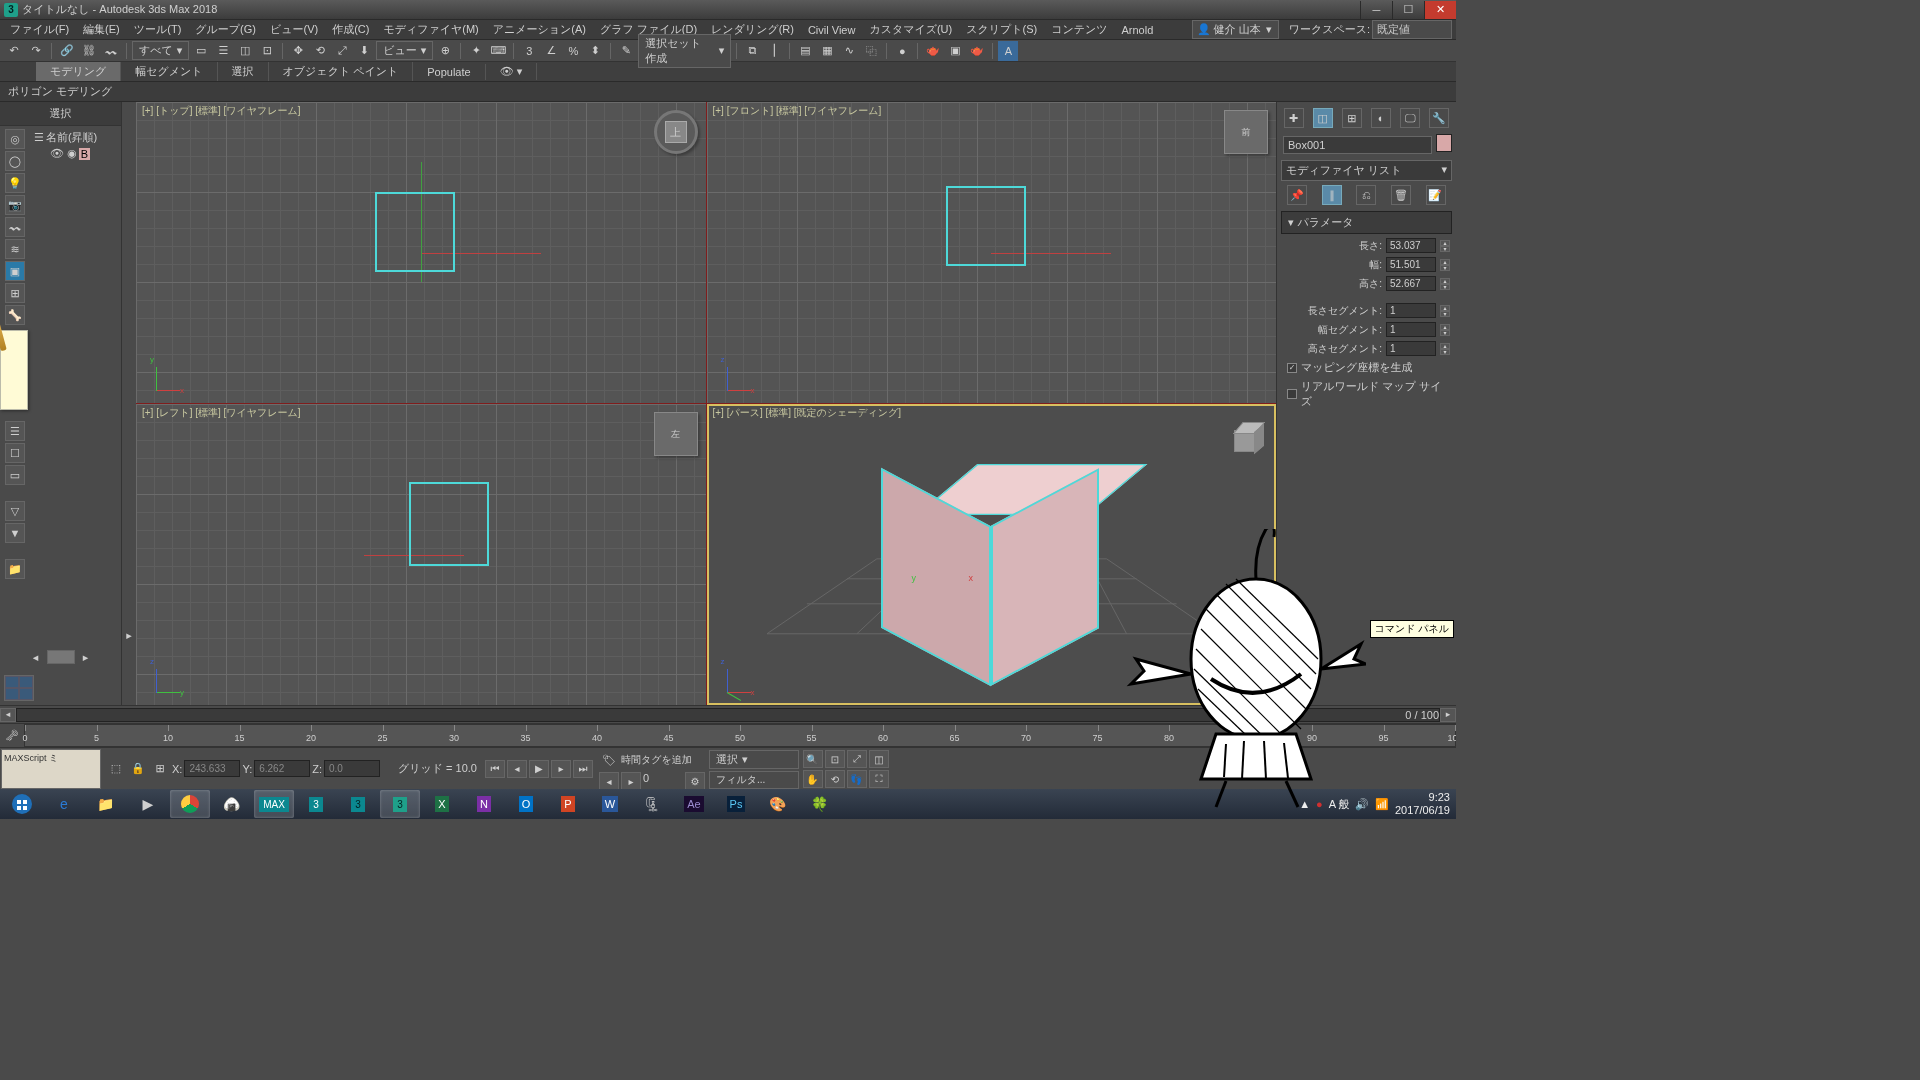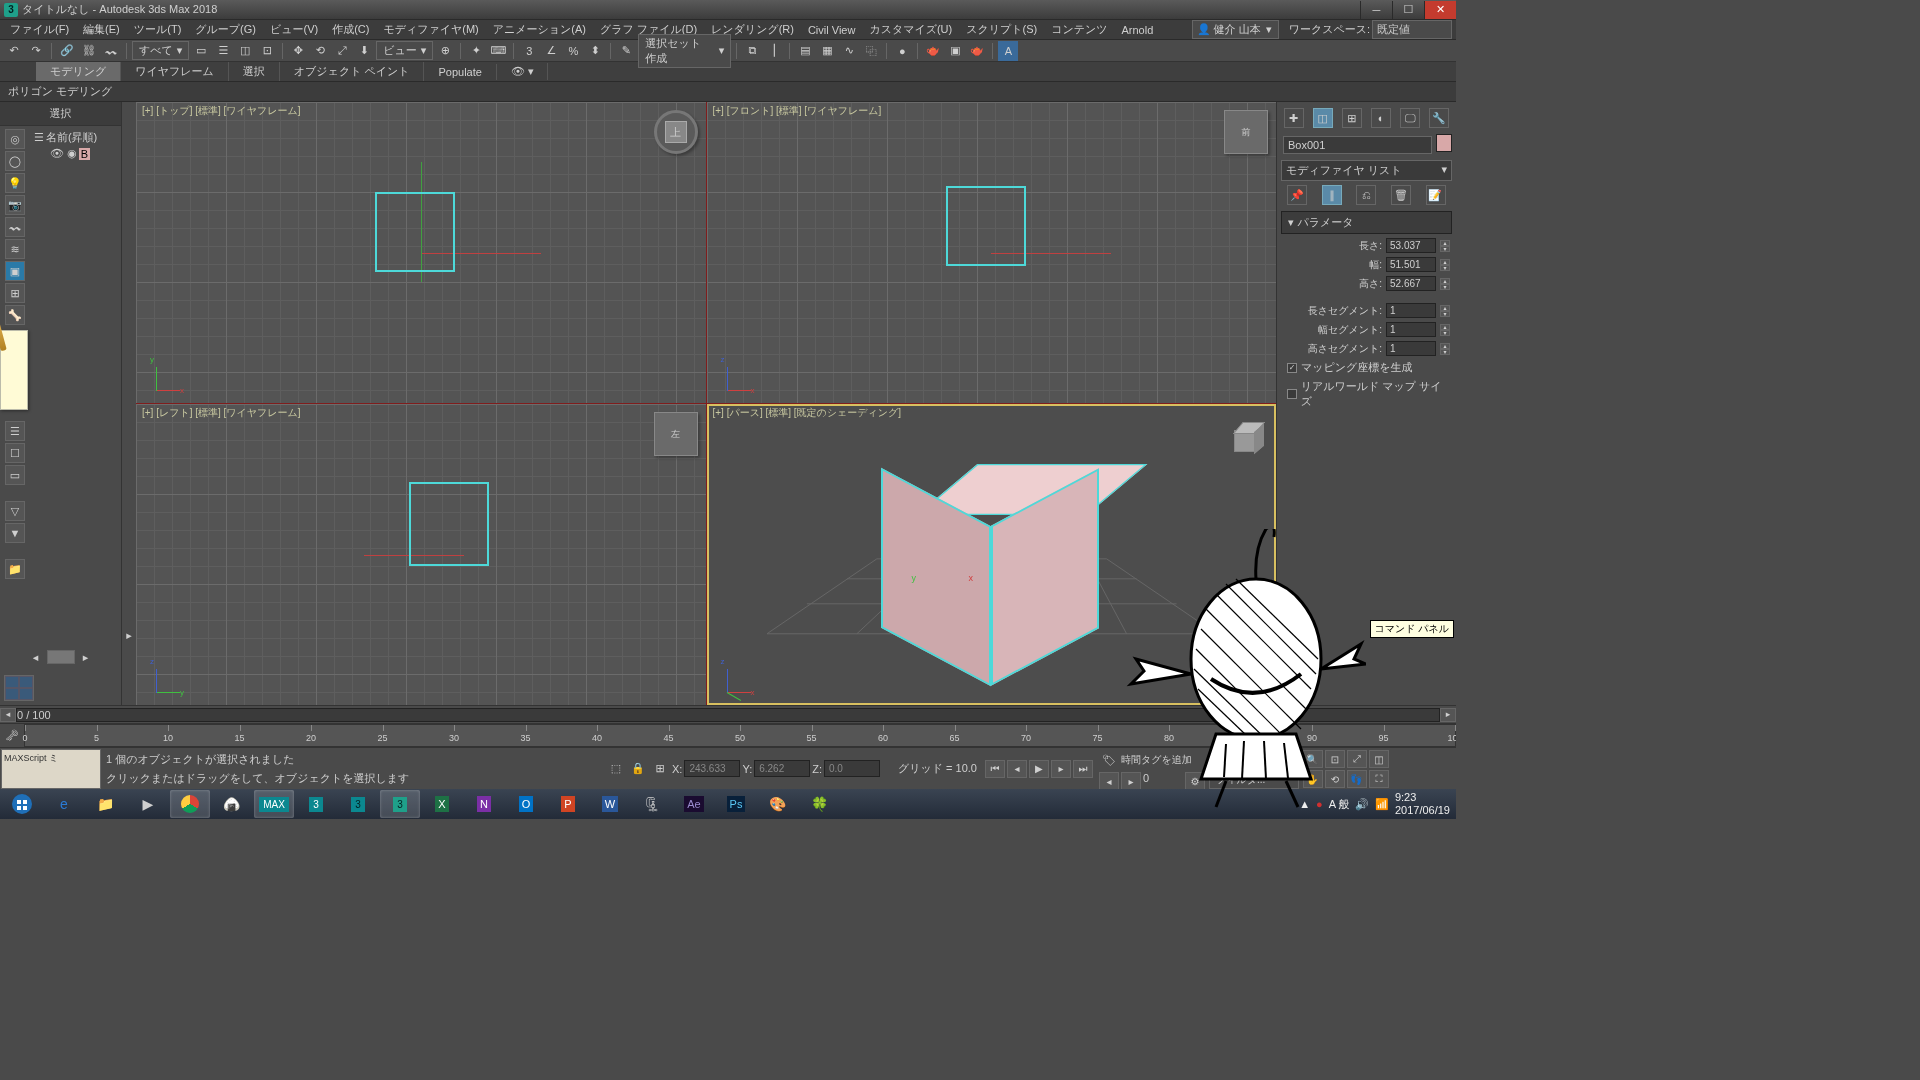--- a/index.html
+++ b/index.html
@@ -64,38 +64,38 @@
 .rollhdr{background:#3c3c3c;padding:3px 6px;border:1px solid #222;margin:4px 2px 2px;display:flex;align-items:center;gap:4px;}
 .paramrow{display:flex;align-items:center;padding:2px 4px;gap:4px;}
 .paramrow .plabel{flex:1;text-align:right;font-size:10px;}
 .paramrow .pval{width:50px;border:1px solid #222;background:#3a3a3a;padding:1px 3px;font-size:10px;text-align:left;}
 .paramrow .spin{width:10px;display:flex;flex-direction:column;}
 .paramrow .spin div{height:6px;border:1px solid #666;background:#555;font-size:6px;line-height:4px;text-align:center;}
 .chk{display:flex;align-items:center;gap:4px;padding:2px 8px;font-size:10px;}
 .chk .box{width:10px;height:10px;border:1px solid #888;background:#3a3a3a;display:flex;align-items:center;justify-content:center;font-size:8px;}
 .timeslider{height:18px;background:#4a4a4a;display:flex;align-items:center;border-top:1px solid #333;}
 .timeslider .arrow{width:16px;height:14px;border:1px solid #666;background:#555;text-align:center;font-size:9px;}
-.timeslider .track{flex:1;height:14px;border:1px solid #222;background:#3a3a3a;position:relative;display:flex;align-items:center;justify-content:flex-start;}
+.timeslider .track{flex:1;height:14px;border:1px solid #222;background:#3a3a3a;position:relative;display:flex;align-items:center;justify-content:flex-end;}
 .timeruler{height:24px;background:#4a4a4a;position:relative;border-top:1px solid #333;display:flex;}
 .timeruler .key{width:24px;display:flex;align-items:center;justify-content:center;}
 .timeruler .ticks{flex:1;position:relative;background:#555;border:1px solid #333;}
 .tick{position:absolute;top:0;width:1px;height:6px;background:#888;}
 .ticklbl{position:absolute;top:8px;font-size:9px;transform:translateX(-50%);}
 .statbar{height:42px;background:#4a4a4a;display:flex;border-top:1px solid #333;}
 .maxscript{width:100px;height:40px;border:1px solid #666;background:#ddd7c8;color:#333;font-size:9px;padding:2px;margin:1px;}
 .statmsgs{width:500px;display:flex;flex-direction:column;justify-content:center;padding:0 4px;font-size:10px;gap:4px;}
 .coordbox{display:flex;align-items:center;gap:2px;margin:auto 4px;}
 .coordbox .cinp{border:1px solid #222;background:#3a3a3a;padding:2px 4px;width:56px;color:#888;font-size:10px;}
 .anim-ctrl{display:flex;align-items:center;gap:2px;margin:auto 4px;}
 .playbtn{width:20px;height:18px;border:1px solid #666;background:#555;display:flex;align-items:center;justify-content:center;font-size:10px;}
 .taskbar{position:absolute;bottom:0;left:0;right:0;height:30px;background:linear-gradient(#3a4452,#232b38);display:flex;align-items:center;padding:0 2px;gap:2px;}
 .taskicon{width:40px;height:28px;display:flex;align-items:center;justify-content:center;font-size:14px;border-radius:2px;}
 .taskicon.active{background:rgba(255,255,255,.15);box-shadow:inset 0 0 3px rgba(255,255,255,.3);}
 .tray{margin-left:auto;display:flex;align-items:center;gap:6px;padding-right:4px;font-size:10px;color:#eee;}
-.clock{text-align:left;line-height:1.2;}
+.clock{text-align:right;line-height:1.2;}
 .mascot{position:absolute;right:90px;bottom:10px;width:240px;height:280px;z-index:100;pointer-events:none;}
 .tooltip{position:absolute;right:2px;top:620px;background:#ffffe1;color:#000;border:1px solid #000;padding:1px 4px;font-size:10px;z-index:50;}
 .notepad{position:absolute;left:0;top:330px;width:28px;height:80px;background:#fffbd6;border:1px solid #bba;box-shadow:1px 1px 3px rgba(0,0,0,.4);z-index:60;}
 .notepad .pen{position:absolute;left:-4px;top:-10px;width:6px;height:30px;background:linear-gradient(#e0b050,#b08020);transform:rotate(-15deg);border-radius:2px;}
 .vpcubesmall{position:absolute;top:18px;right:12px;width:36px;height:36px;}
 .vpcubesmall .f{position:absolute;border:1px solid #888;}
 </style>
 </head>
 <body>
 
@@ -191,21 +191,21 @@
   <div class="tbtn">🫖</div>
   <div class="tbtn">▣</div>
   <div class="tbtn" style="color:#d8a030">🫖</div>
   <div class="tsep"></div>
   <div class="tbtn" style="background:#3a6a9a">A</div>
 </div>
 
 <div class="ribbonrow">
   <div style="width:8px"></div>
   <div class="ribtab active">モデリング</div>
-  <div class="ribtab">ワイヤフレーム</div>
+  <div class="ribtab">幅セグメント</div>
   <div class="ribtab">選択</div>
   <div class="ribtab">オブジェクト ペイント</div>
   <div class="ribtab">Populate</div>
   <div class="ribtab">👁 ▾</div>
 </div>
 <div class="subrib">
   <span>ポリゴン モデリング</span>
 </div>
 
 <div class="mainarea">
@@ -485,24 +485,20 @@
       <div class="ticklbl" style="left: 90%;">90</div>
       <div class="tick" style="left: 95%;"></div>
       <div class="ticklbl" style="left: 95%;">95</div>
       <div class="tick" style="left: 100%;"></div>
       <div class="ticklbl" style="left: 100%;">100</div>
     </div>
 </div>
 
 <div class="statbar">
   <div class="maxscript">MAXScript ミ</div>
-  <div class="statmsgs">
-    <div>1 個のオブジェクトが選択されました</div>
-    <div>クリックまたはドラッグをして、オブジェクトを選択します</div>
-  </div>
   <div class="coordbox">
     <div class="tbtn">⬚</div>
     <div class="tbtn">🔒</div>
     <div class="tbtn">⊞</div>
     <span>X:</span>
       <div class="cinp">243.633</div>
     <span>Y:</span>
       <div class="cinp">6.262</div>
     <span>Z:</span>
       <div class="cinp">0.0</div>

